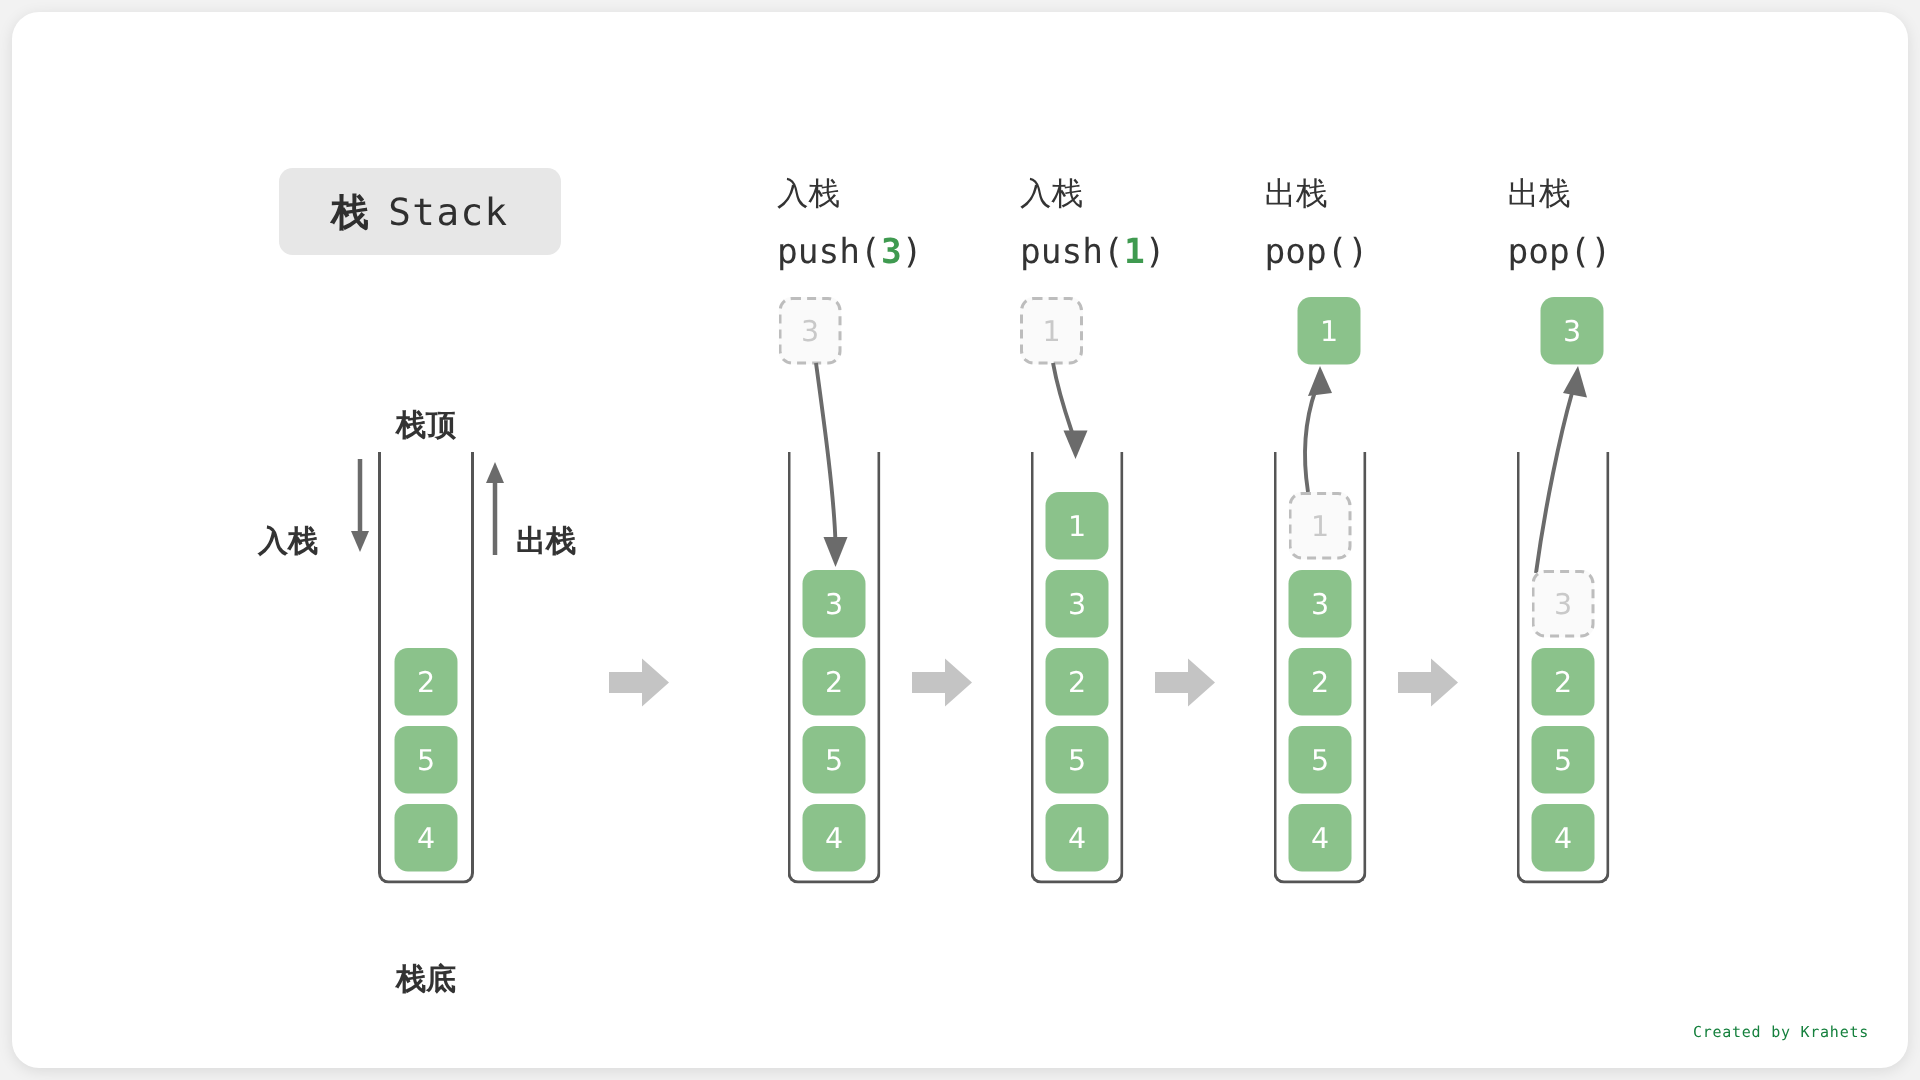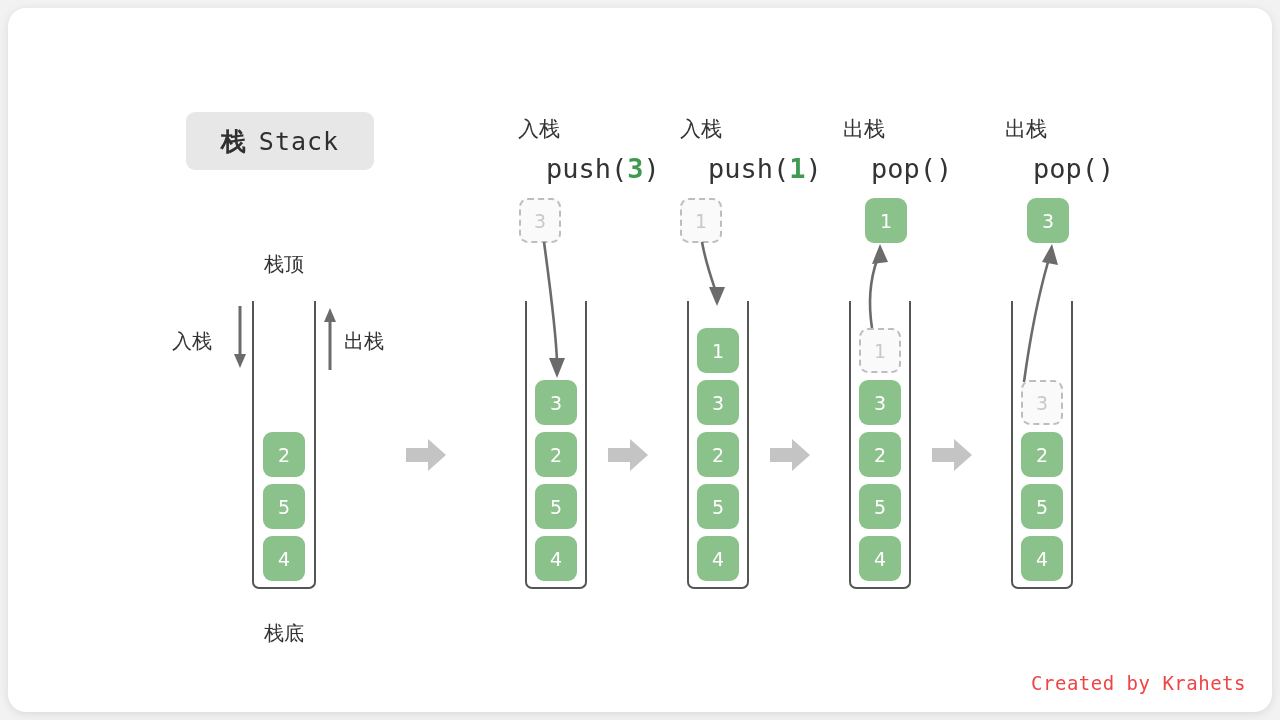--- a/index.html
+++ b/index.html
@@ -24,29 +24,30 @@
     width:188px;height:58px;
     background:#e7e7e7;border-radius:9px;
     display:flex;align-items:center;justify-content:center;
     color:#2f2f2f;font-size:25px;font-weight:bold;
     letter-spacing:1px;
   }
   .title-chip .mono{font-family:"DejaVu Sans Mono","Liberation Mono",monospace;font-weight:normal;}
 
   
   .cn-bold{
-    position:absolute;color:#333;font-weight:normal;font-size:20px;
+    position:absolute;color:#333;font-weight:bold;font-size:20px;
     white-space:nowrap;
+    margin-top:19px;
   }
   .op-head{
     position:absolute;white-space:nowrap;color:#333;
     font-size:21px;line-height:39px;
   }
   .op-head .cn{font-family:"DejaVu Sans","Liberation Sans",sans-serif;}
-  .op-head .code{font-family:"DejaVu Sans Mono","Liberation Mono",monospace;font-size:27px;margin-left:28px;}
+  .op-head .code{font-family:"DejaVu Sans Mono","Liberation Mono",monospace;font-size:23px;}
   .op-head .arg{color:#3f9a50;font-weight:bold;}
 
   
   .stack-box{
     position:absolute;
     border:2px solid #555;
     border-top:none;
     border-bottom-left-radius:7px;
     border-bottom-right-radius:7px;
     background:transparent;
@@ -72,21 +73,21 @@
   .block-arrow{position:absolute;width:40px;height:34px;}
 
   
   .thin-arrow{position:absolute;}
 
   
   .vlabel-arrow{position:absolute;}
 
   .footer{
     position:absolute;right:26px;bottom:18px;
-    color:#ef4444;font-size:19px;
+    color:#15803d;font-size:10px;
     font-family:"DejaVu Sans Mono","Liberation Mono",monospace;
     letter-spacing:.5px;white-space:nowrap;
   }
 </style>
 </head>
 <body>
 
 <div class="card">
  <div class="stage">
 

